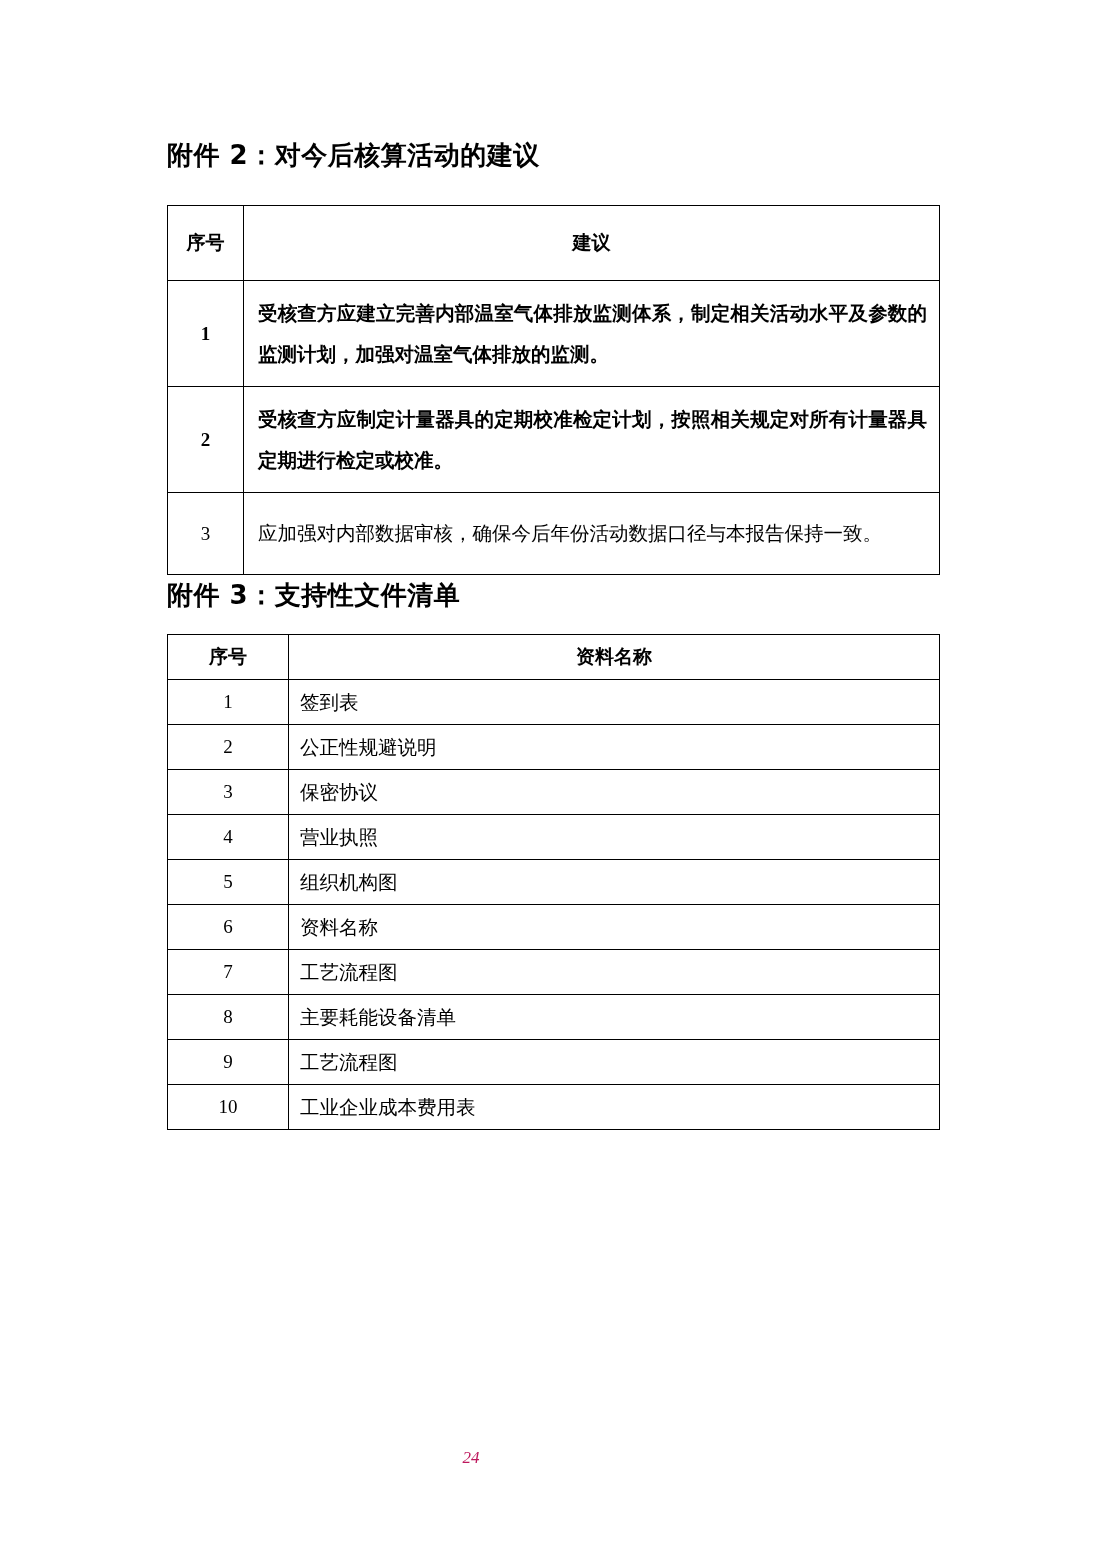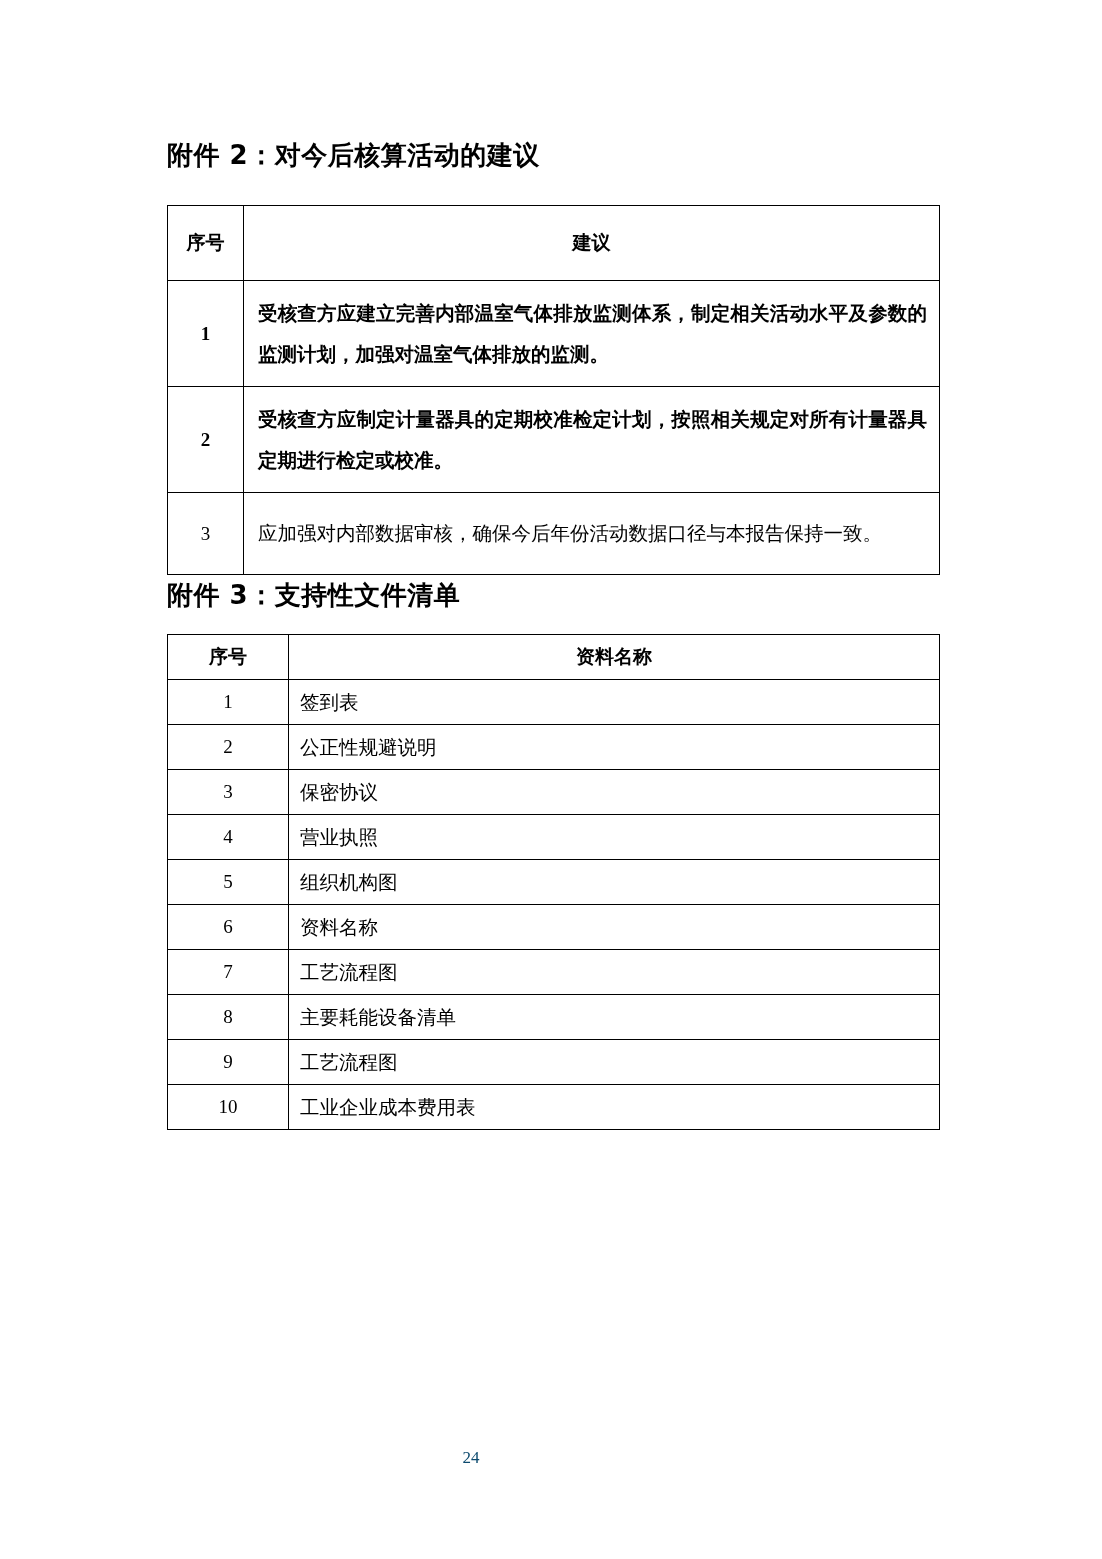--- a/index.html
+++ b/index.html
@@ -126,21 +126,22 @@
 
   
   #page-number {
     position: absolute;
     left: 0;
     top: 1448px;
     width: 942px;
     text-align: center;
     font-family: "Liberation Serif", "DejaVu Serif", serif;
     font-size: 17px;
-    color: #0c4a6e;
+    color: #be185d;
+    font-style: italic;
   }
 </style>
 </head>
 <body>
 
 <div class="page">
   <div class="content">
 
     <h2 id="heading-1" class="section-heading">附件 2：对今后核算活动的建议</h2>
 

